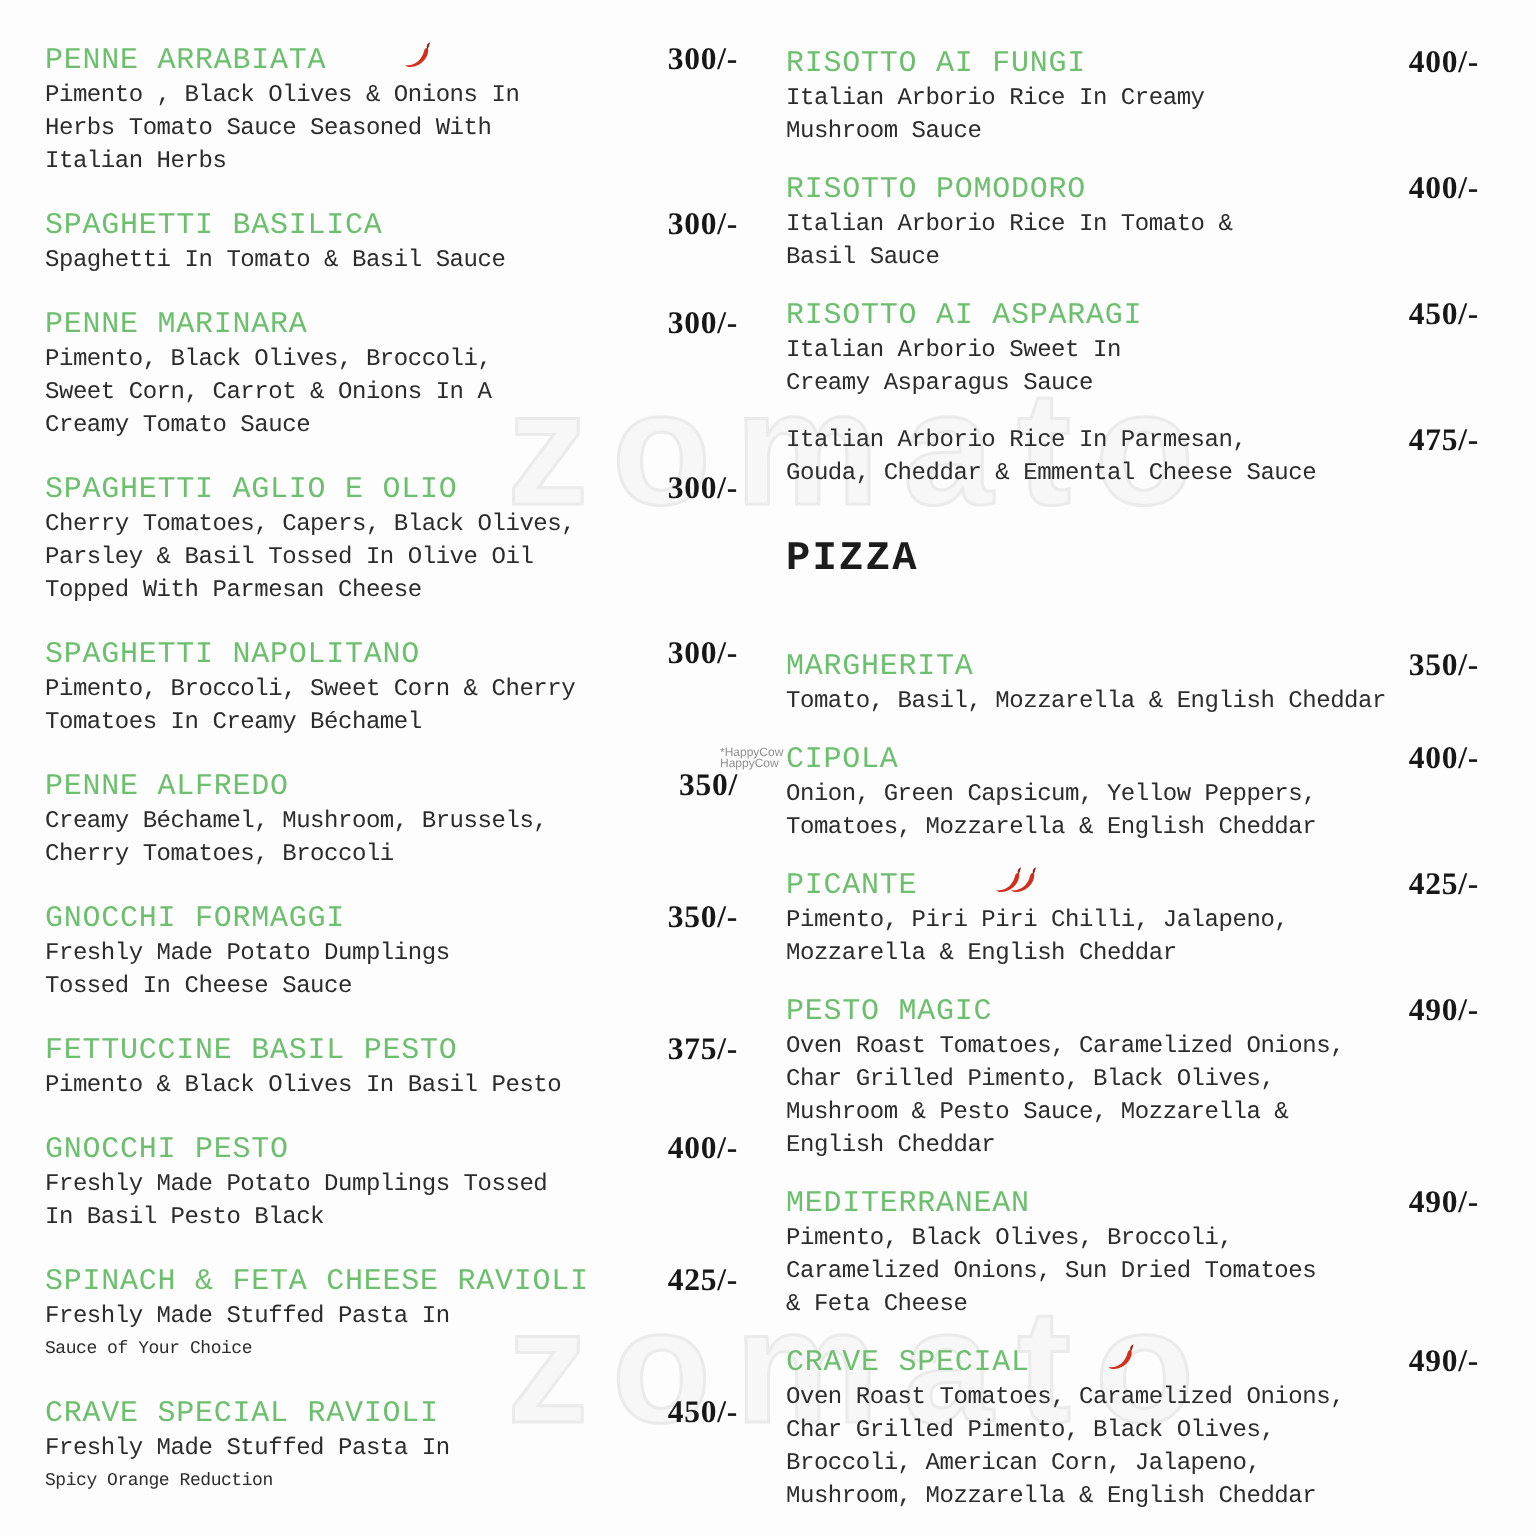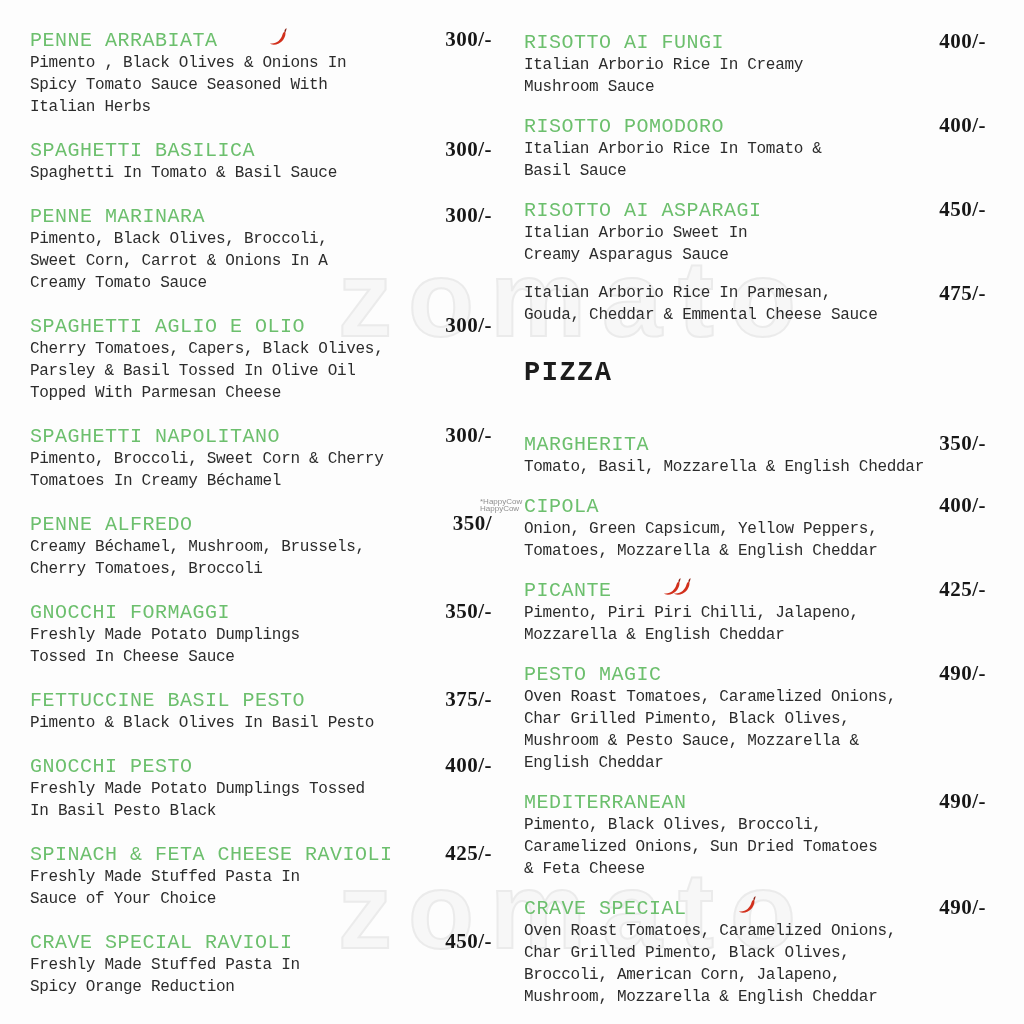--- a/index.html
+++ b/index.html
@@ -49,21 +49,21 @@
   .price{
     position:absolute;top:-1px;right:0;
     font-family:"Liberation Serif","DejaVu Serif",serif;
     font-weight:700;font-size:21px;letter-spacing:0.5px;
     color:var(--ink);
   }
   .desc-line{
     font-size:16px;line-height:22px;letter-spacing:-0.3px;
     color:var(--ink-soft);white-space:nowrap;
   }
-  .desc-line.small{font-size:16px;}
+  .desc-line.small{font-size:12px;}
   .section-header{
     font-size:27px;font-weight:700;color:#1c1c1c;letter-spacing:1.5px;
     margin-top:30px;margin-bottom:42px;height:34px;line-height:34px;
   }
   .chilies{display:inline-flex;align-items:center;}
   .chili{width:21px;height:21px;margin-left:5px;position:relative;top:-4px;}
   .chilies .chili + .chili{margin-left:-11px;}
 </style>
 </head>
 <body>
@@ -82,21 +82,21 @@
       <span class="chilies">
             <svg class="chili" viewBox="0 0 24 24" aria-hidden="true">
           <path d="M3.5 19.8 C10 21 16 16.5 17.8 9.5 C18.2 7.8 18.8 7 20 6.8 L20.9 6.7 C21.6 9.5 20.7 13 18.4 15.9 C15 20.3 9 22.3 4.9 20.9 C4.2 20.6 3.7 20.3 3.5 19.8 Z" fill="var(--chili,#d2301c)"></path>
           <path d="M20 6.9 C19.7 4.9 20.5 3.2 22.5 2.5 C22.1 4.2 21.9 5.5 21 7 Z" fill="var(--chili-stem,#8d2418)"></path>
         </svg>
           </span>
     </div>
     <div class="price">300/-</div>
     <div class="desc">
           <div class="desc-line">Pimento , Black Olives &amp; Onions In</div>
-          <div class="desc-line">Spicy Tomato Sauce Seasoned With</div>
+          <div class="desc-line">Herbs Tomato Sauce Seasoned With</div>
           <div class="desc-line">Italian Herbs</div>
         </div>
   </div>
       <div class="item">
     <div class="title-row">
       <span class="name">SPAGHETTI BASILICA</span>
       <span class="chilies"></span>
     </div>
     <div class="price">300/-</div>
     <div class="desc">

